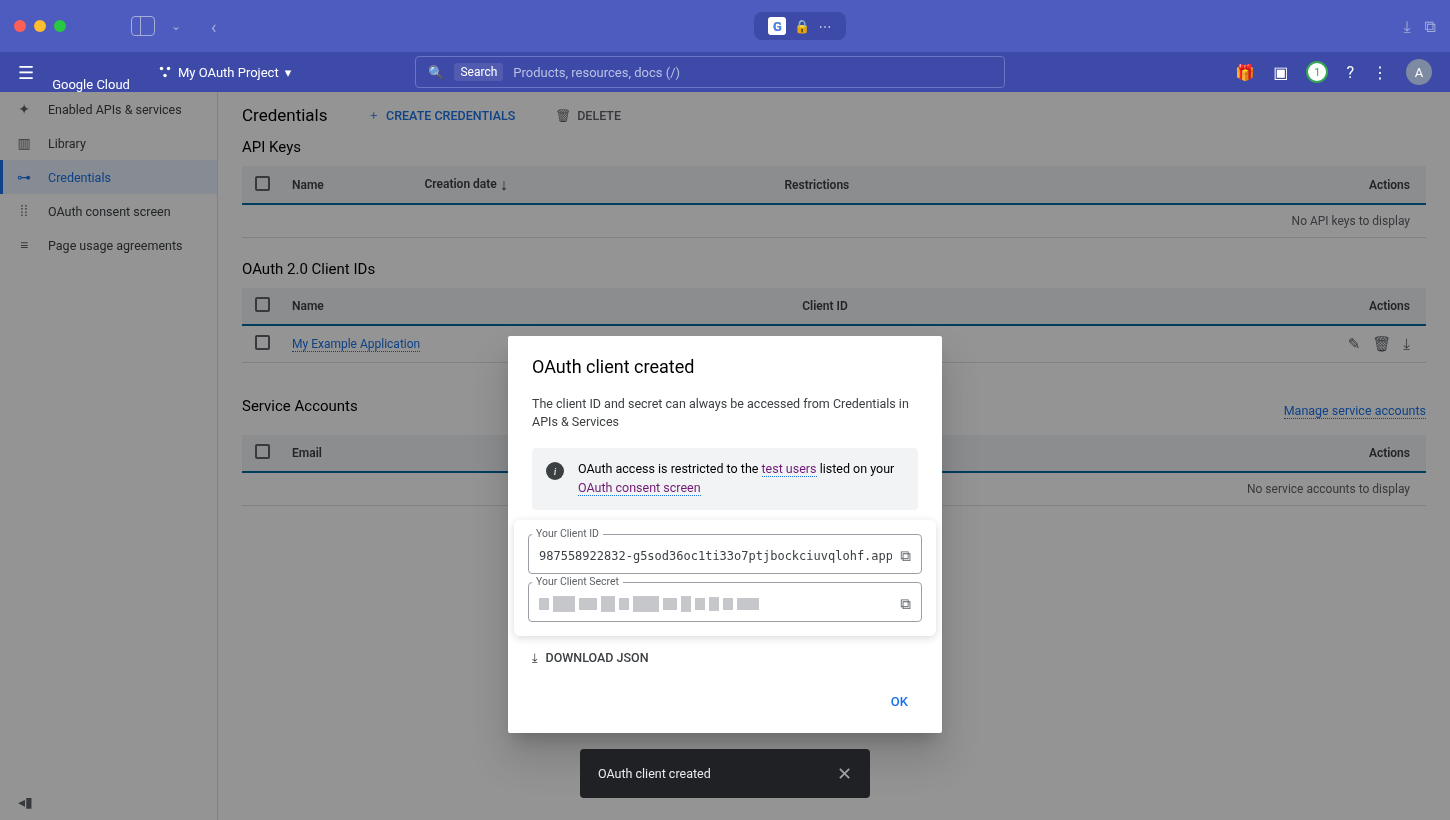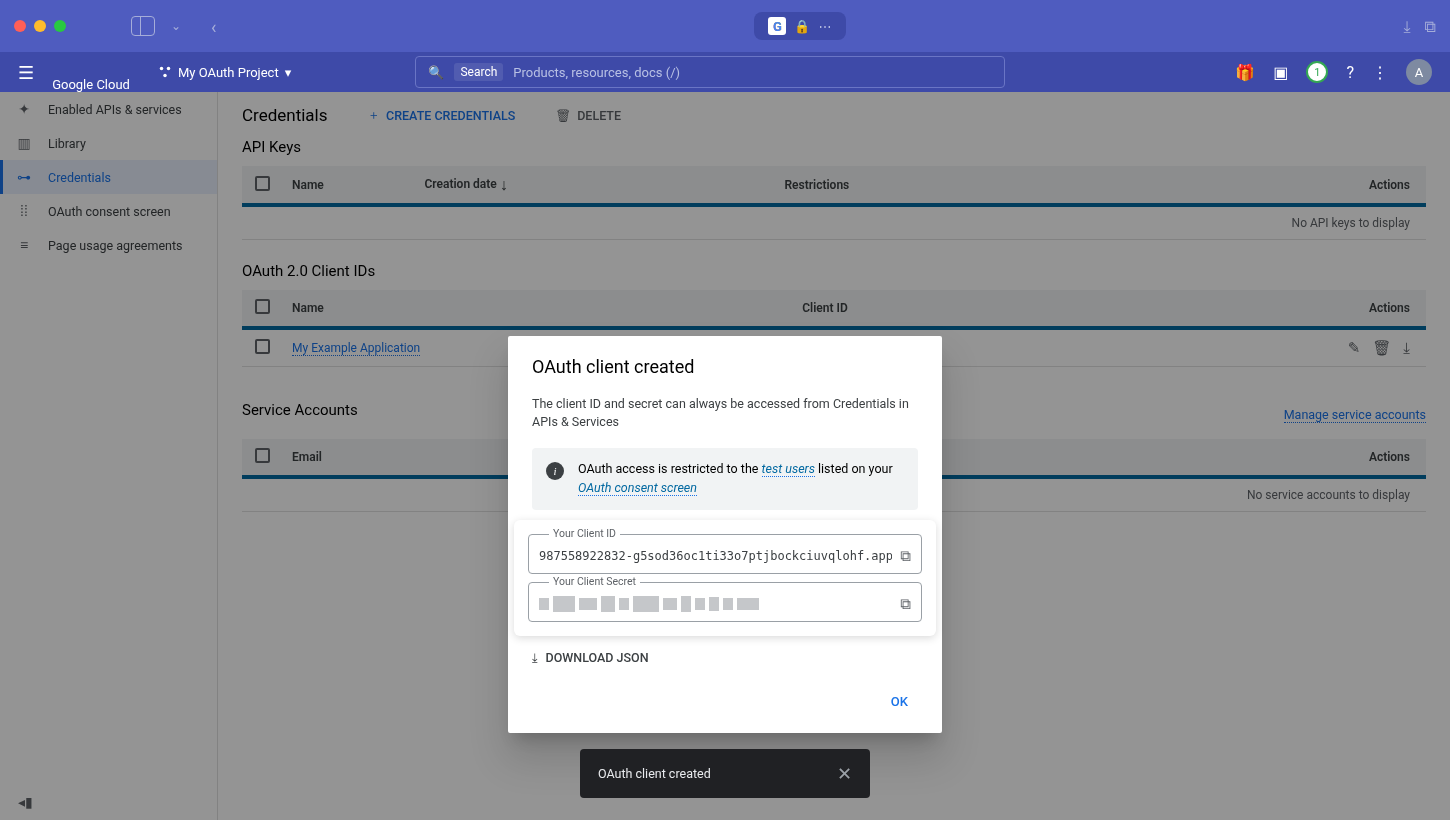--- a/index.html
+++ b/index.html
@@ -55,42 +55,42 @@
     .page-title { font-size: 17px; font-weight: 400; }
     .btn-flat { display: flex; align-items: center; gap: 6px; color: #1a73e8; font-size: 12.5px; font-weight: 500; cursor: pointer; }
     .btn-flat.muted { color: #5f6368; }
     .section { padding: 0 24px 22px; }
     .info-line { font-size: 12.5px; color: #3c4043; padding: 10px 24px 18px; }
     .info-line a { color: #1a73e8; text-decoration: none; border-bottom: 1px dotted #1a73e8; }
     .sec-title { font-size: 15px; font-weight: 400; margin-bottom: 10px; }
     .sec-head-row { display: flex; justify-content: space-between; align-items: center; margin-bottom: 10px; margin-top: 12px; }
     .manage-link { color: #1a73e8; font-size: 12.5px; border-bottom: 1px dotted #1a73e8; cursor: pointer; }
     .tbl { width: 100%; border-collapse: collapse; font-size: 12px; }
-    .tbl th { text-align: left; font-weight: 600; padding: 9px 10px; background: #f1f3f4; border-bottom: 4px solid #0369a1; color: #3c4043; }
+    .tbl th { text-align: left; font-weight: 600; padding: 9px 10px; background: #f1f3f4; border-bottom: 2px solid #0369a1; color: #3c4043; }
     .tbl th:last-child, .tbl td:last-child { text-align: right; padding-right: 16px; }
     .tbl td { padding: 9px 10px; border-bottom: 1px solid #e0e0e0; color: #5f6368; }
     .tbl .chk { width: 40px; text-align: center; }
     .chk-box { width: 15px; height: 15px; border: 2px solid #5f6368; border-radius: 2px; display: inline-block; }
     .link { color: #1a73e8; cursor: pointer; border-bottom: 1px dotted #1a73e8; }
     .sort-arrow { color: #3c4043; font-size: 16px; vertical-align: middle; }
     .row-actions { display: inline-flex; gap: 12px; color: #5f6368; font-size: 15px; }
 
     
     .overlay { position: absolute; inset: 0; background: rgba(0,0,0,0.42); }
     .dialog { position: absolute; top: 244px; left: 50%; transform: translateX(-50%); width: 434px; background: #fff; border-radius: 2px; box-shadow: 0 11px 15px -7px rgba(0,0,0,.2), 0 24px 38px 3px rgba(0,0,0,.14); }
     .dlg-pad { padding: 20px 24px 10px; }
     .dlg-title { font-size: 18px; font-weight: 400; margin-bottom: 18px; }
     .dlg-sub { font-size: 12.5px; color: #3c4043; margin-bottom: 18px; line-height: 1.4; }
     .dlg-info { background: #f1f3f4; padding: 12px 14px; border-radius: 4px; display: flex; gap: 14px; font-size: 12.5px; line-height: 1.5; }
     .dlg-info .ico { width: 18px; height: 18px; border-radius: 50%; background: #3c4043; color: #fff; display: inline-flex; align-items: center; justify-content: center; font-size: 11px; font-style: italic; font-family: serif; flex-shrink: 0; margin-top: 2px; }
-    .dlg-info a { color: #0369a1; text-decoration: none; border-bottom: 1px dotted #1a73e8; font-style: italic; }
+    .dlg-info a { color: #701a75; text-decoration: none; border-bottom: 1px dotted #1a73e8; }
     .highlight-box { background: #fff; border-radius: 6px; padding: 10px 14px 14px; margin: 0 6px; box-shadow: 0 2px 8px rgba(0,0,0,0.15); position: relative; z-index: 2; }
     .field-wrap { position: relative; border: 1px solid #9aa0a6; border-radius: 4px; padding: 12px 10px 8px; margin-top: 8px; display: flex; align-items: center; gap: 8px; }
     .field-wrap:first-child { margin-top: 4px; }
-    .field-label { position: absolute; top: -8px; left: 20px; background: #fff; padding: 0 4px; font-size: 10.5px; color: #5f6368; }
+    .field-label { position: absolute; top: -8px; left: 3px; background: #fff; padding: 0 4px; font-size: 10.5px; color: #5f6368; }
     .field-val { flex: 1; font-family: monospace; font-size: 12px; color: #3c4043; white-space: nowrap; overflow: hidden; }
     .copy-icon { font-size: 15px; color: #5f6368; cursor: pointer; }
     .blur-secret { display: flex; gap: 4px; align-items: center; }
     .blur-blk { background: #c5c7ca; height: 12px; }
     .dlg-download { display: flex; align-items: center; gap: 8px; padding: 14px 24px 4px; font-size: 12.5px; font-weight: 500; color: #3c4043; cursor: pointer; }
     .dlg-actions { display: flex; justify-content: flex-end; padding: 18px 24px; }
     .ok-btn { color: #1a73e8; font-size: 13px; font-weight: 500; cursor: pointer; padding: 6px 10px; }
 
     
     .toast { position: absolute; bottom: 22px; left: 50%; transform: translateX(-50%); background: #202124; color: #e8eaed; padding: 14px 18px; border-radius: 4px; display: flex; align-items: center; gap: 100px; font-size: 12.5px; min-width: 290px; justify-content: space-between; }

